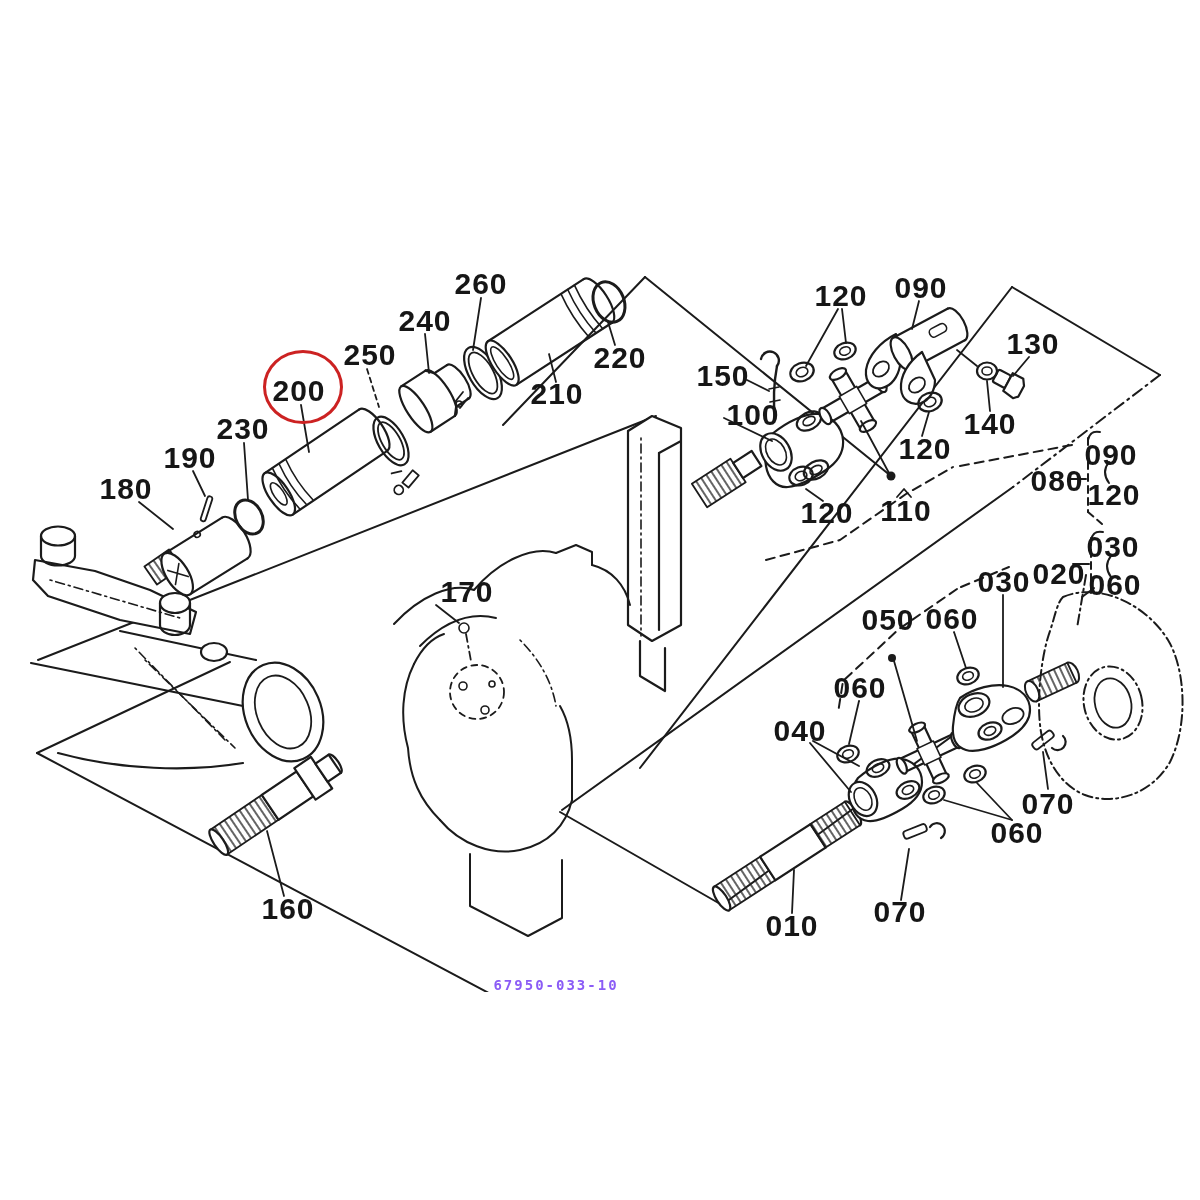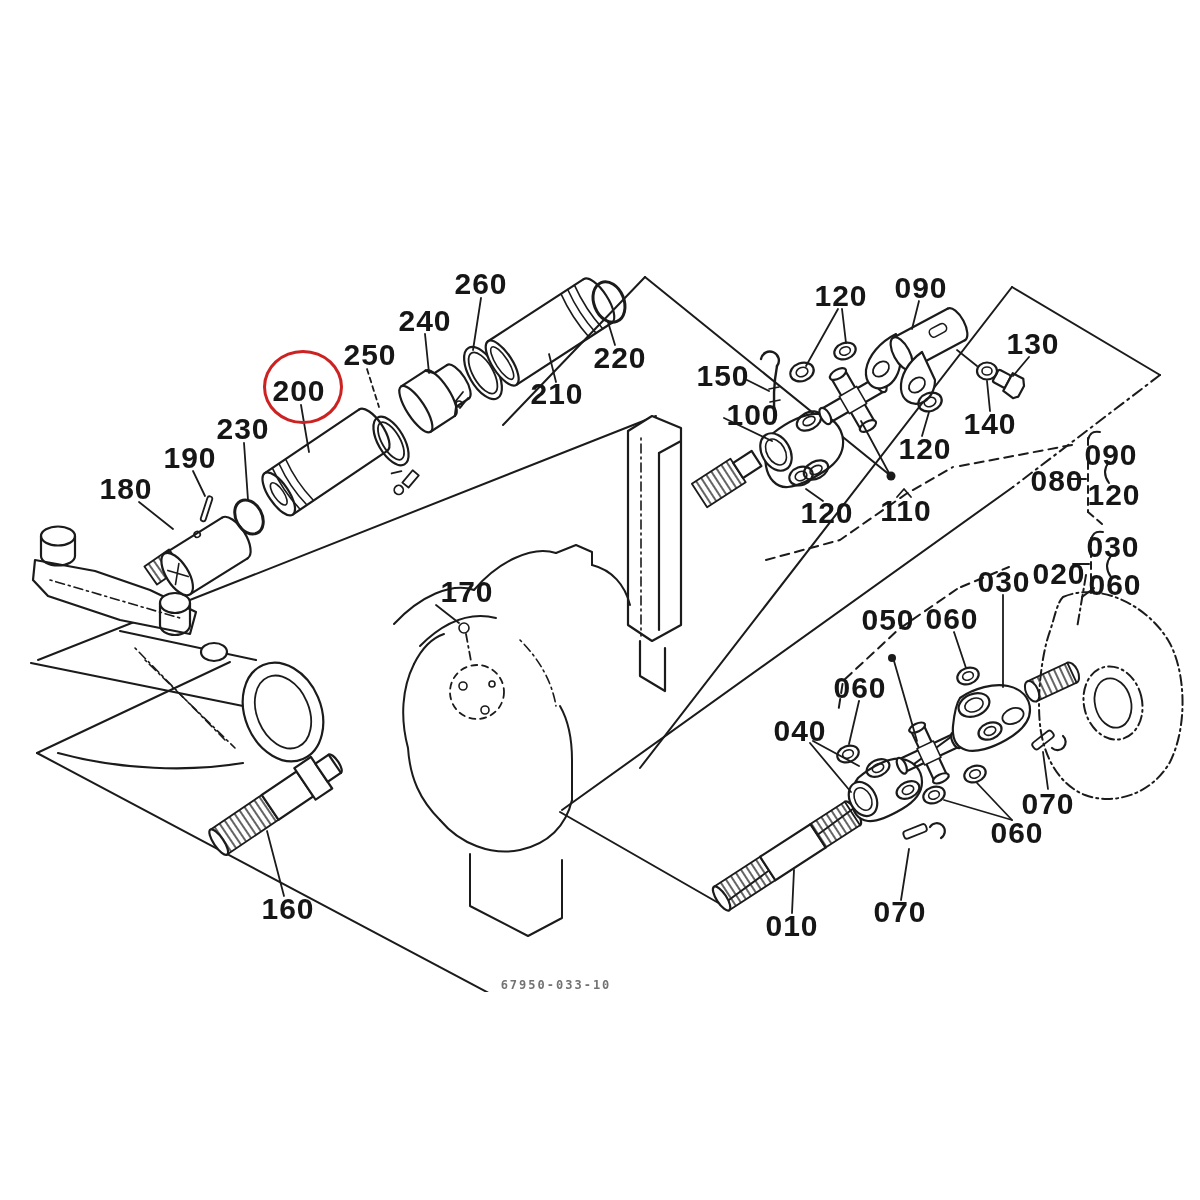--- a/index.html
+++ b/index.html
@@ -9,21 +9,21 @@
     position:absolute;transform:translate(-50%,-50%);
     font-family:"Liberation Sans",sans-serif;font-size:30px;font-weight:bold;
     color:#161616;letter-spacing:1px;white-space:nowrap;line-height:1;
   }
   #highlight-ellipse{
     position:absolute;border-radius:50%;pointer-events:none;
   }
   #drawing-number{
     position:absolute;transform:translate(-50%,-50%);
     font-family:"DejaVu Sans Mono","Liberation Mono",monospace;
-    font-size:12px;font-weight:bold;color:#737373;letter-spacing:2px;
+    font-size:14px;font-weight:bold;color:#8b5cf6;letter-spacing:2px;
   }
 </style>
 </head>
 <body>
 
 <div id="stage">
 
 <svg id="art" width="1200" height="1200" viewBox="0 0 1200 1200">
   <defs>
     <pattern id="pRibs" width="6" height="6" patternUnits="userSpaceOnUse">

